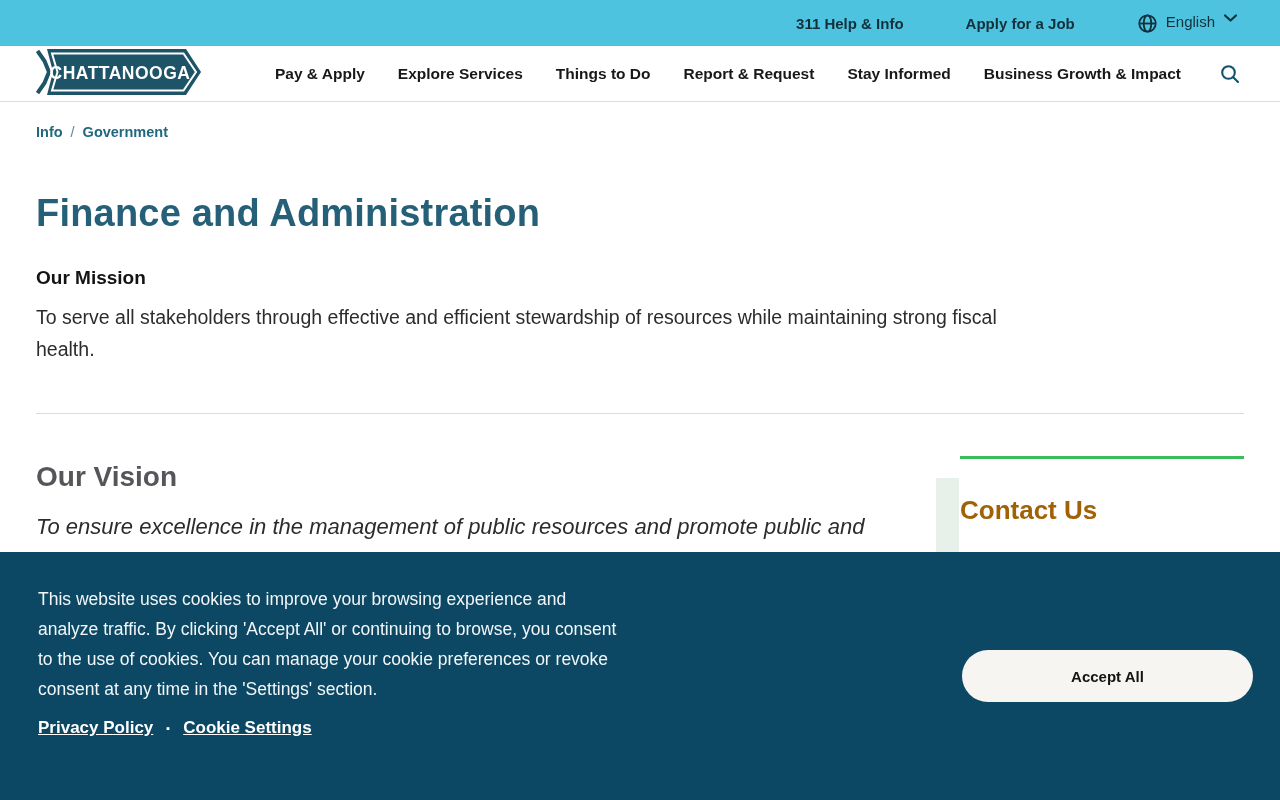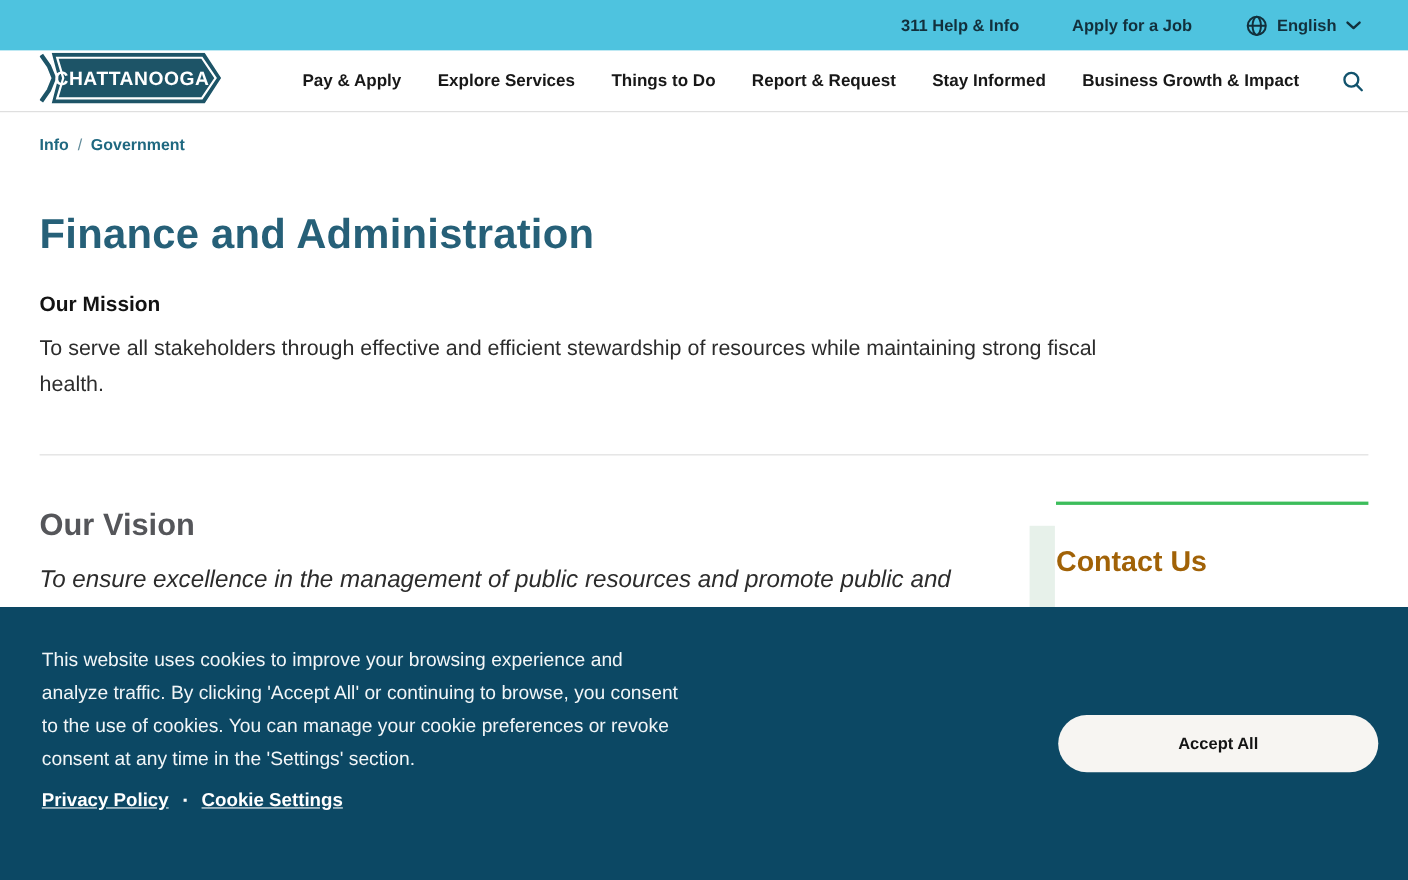--- a/index.html
+++ b/index.html
@@ -1,25 +1,25 @@
 <!DOCTYPE html>
 <html><head>
 <meta charset="utf-8">
 <style>
   * { margin: 0; padding: 0; box-sizing: border-box; }
   html, body { width: 1280px; height: 800px; overflow: hidden; background: #ffffff;
     font-family: "Liberation Sans", sans-serif; }
 
   
   .topbar { height: 46px; background: #4ec3df; display: flex; align-items: center;
-    justify-content: flex-end; padding-right: 42px; gap: 48px; }
+    justify-content: flex-end; padding-right: 42px; gap: 62px; }
   .topbar a { color: #12303c; font-size: 15px; font-weight: 700; text-decoration: none;
     cursor: pointer; }
-  .lang { display: flex; align-items: center; gap: 8px; cursor: pointer;
-    color: #12303c; font-size: 15px; font-weight: 700; }
+  .lang { display: flex; align-items: flex-start; gap: 8px; cursor: pointer;
+    color: #12303c; font-size: 15px; font-weight: 400; }
   .lang svg { display: block; }
 
   
   .header { height: 56px; background: #fff; border-bottom: 1px solid #dcdcdc;
     display: flex; align-items: center; padding: 0 40px 0 36px; }
   .logo { flex: 0 0 auto; cursor: pointer; }
   .nav { margin-left: auto; display: flex; align-items: center; gap: 33px; }
   .nav-item { font-size: 15.5px; font-weight: 700; color: #181818; cursor: pointer;
     white-space: nowrap; }
   .search-btn { margin-left: 6px; cursor: pointer; display: flex; align-items: center; }

